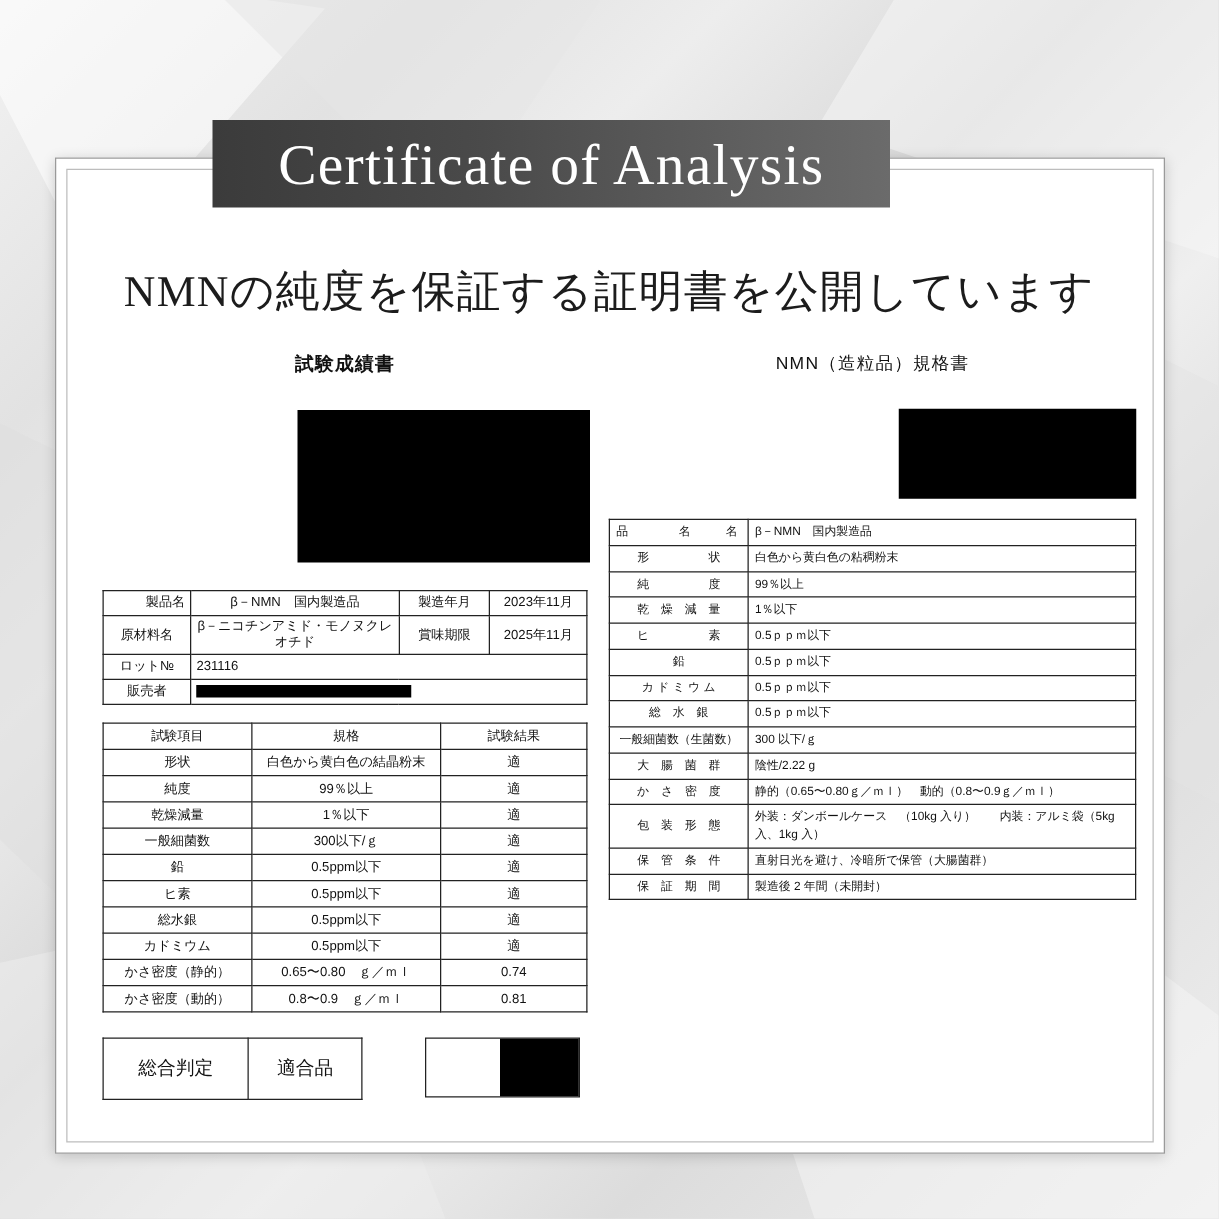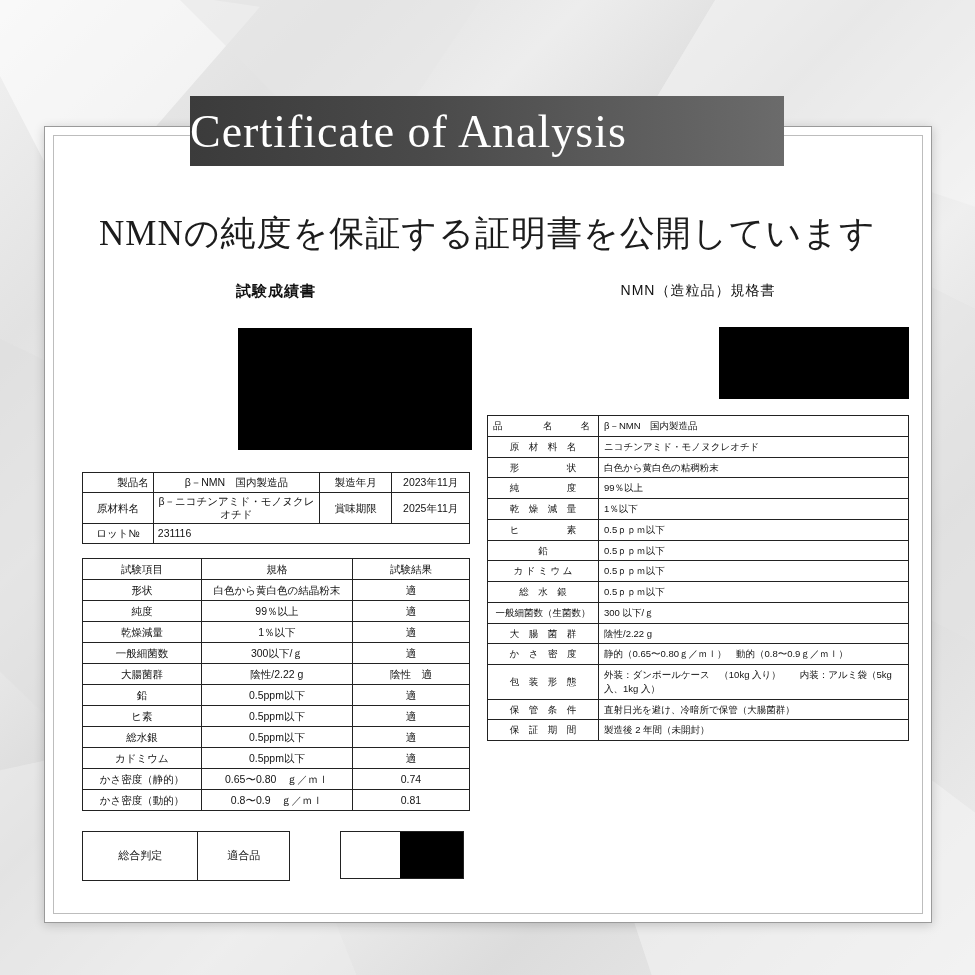--- a/index.html
+++ b/index.html
@@ -31,23 +31,23 @@
     background:#ffffff;
     border:1px solid #9a9a9a;
     box-shadow:0 2px 10px rgba(0,0,0,.18);
   }
   .sheet-inner{
     position:absolute;left:8px;top:8px;right:8px;bottom:8px;
     border:1px solid #bdbdbd;
   }
 
   .banner{
-    position:absolute;left:190px;top:96px;width:594px;height:70px;
+    position:absolute;left:170px;top:96px;width:542px;height:70px;
     background:linear-gradient(90deg,#3b3b3b 0%,#4a4a4a 40%,#6b6b6b 100%);
-    display:flex;align-items:center;justify-content:flex-start;
+    display:flex;align-items:center;justify-content:center;
     z-index:5;
   }
   .banner-title{
     font-family:"Liberation Serif", serif;
     font-size:46px;color:#ffffff;letter-spacing:1px;white-space:nowrap;
   }
 
   .headline{
     position:absolute;left:0;right:0;top:190px;text-align:center;
     font-family:"Liberation Serif", serif;
@@ -86,21 +86,21 @@
   .gap{height:14px;}
 
   
   .res td{height:16px;}
   .res .c1{width:118px;}
   .res .c2{width:152px;}
   .res .c3{width:116px;}
 
   .bottom-row{display:flex;gap:50px;margin-top:20px;align-items:flex-start;}
   .verdict{width:208px;}
-  .verdict td{height:44px;font-size:11px;}
+  .verdict td{height:44px;font-size:15px;}
   .stamp-box{
     width:122px;height:46px;border:1px solid #222;display:flex;
   }
   .stamp-white{width:48%;}
   .stamp-black{width:52%;background:#000;}
 
   
   .spec td{font-size:9.5px;line-height:1.45;padding:3px 5px;}
   .spec .c1{width:86px;text-align:center;white-space:nowrap;}
   .spec .c2{text-align:left;}
@@ -144,20 +144,26 @@
       <tr>
         <td class="lbl">原材料名</td>
         <td class="ctr">β－ニコチンアミド・モノヌクレオチド</td>
         <td class="lbl">賞味期限</td>
         <td class="ctr">2025年11月</td>
       </tr>
       <tr>
         <td class="lbl">ロット№</td>
         <td class="lft" colspan="3">231116</td>
       </tr>
+      <tr>
+        <td class="lbl">販売者</td>
+        <td class="lft" colspan="3">
+          <span class="seller-bar"></span>
+        </td>
+      </tr>
     </tbody>
       </table>
 
     <div class="gap"></div>
 
     <table class="tbl res">
       <tbody>
           <tr>
         <td class="ctr c1">試験項目</td>
         <td class="ctr c2">規格</td>
@@ -175,25 +181,20 @@
       </tr>
       <tr>
         <td class="ctr">乾燥減量</td>
         <td class="ctr">1％以下</td>
         <td class="ctr">適</td>
       </tr>
       <tr>
         <td class="ctr">一般細菌数</td>
         <td class="ctr">300以下/ｇ</td>
         <td class="ctr">適</td>
-      </tr>
-      <tr>
-        <td class="ctr">大腸菌群</td>
-        <td class="ctr">陰性/2.22 g</td>
-        <td class="ctr">陰性　適</td>
       </tr>
       <tr>
         <td class="ctr">鉛</td>
         <td class="ctr">0.5ppm以下</td>
         <td class="ctr">適</td>
       </tr>
       <tr>
         <td class="ctr">ヒ素</td>
         <td class="ctr">0.5ppm以下</td>
         <td class="ctr">適</td>
@@ -241,24 +242,20 @@
     <div class="col-title right">NMN（造粒品）規格書</div>
     <div class="redact right-redact"></div>
 
     <table class="tbl spec">
       <tbody>
           <tr>
         <td class="c1 sp">品　　　名　　名</td>
         <td class="c2">β－NMN　国内製造品</td>
       </tr>
       <tr>
-        <td class="c1">原　材　料　名</td>
-        <td class="c2">ニコチンアミド・モノヌクレオチド</td>
-      </tr>
-      <tr>
         <td class="c1">形　　　　　状</td>
         <td class="c2">白色から黄白色の粘稠粉末</td>
       </tr>
       <tr>
         <td class="c1">純　　　　　度</td>
         <td class="c2">99％以上</td>
       </tr>
       <tr>
         <td class="c1">乾　燥　減　量</td>
         <td class="c2">1％以下</td>

